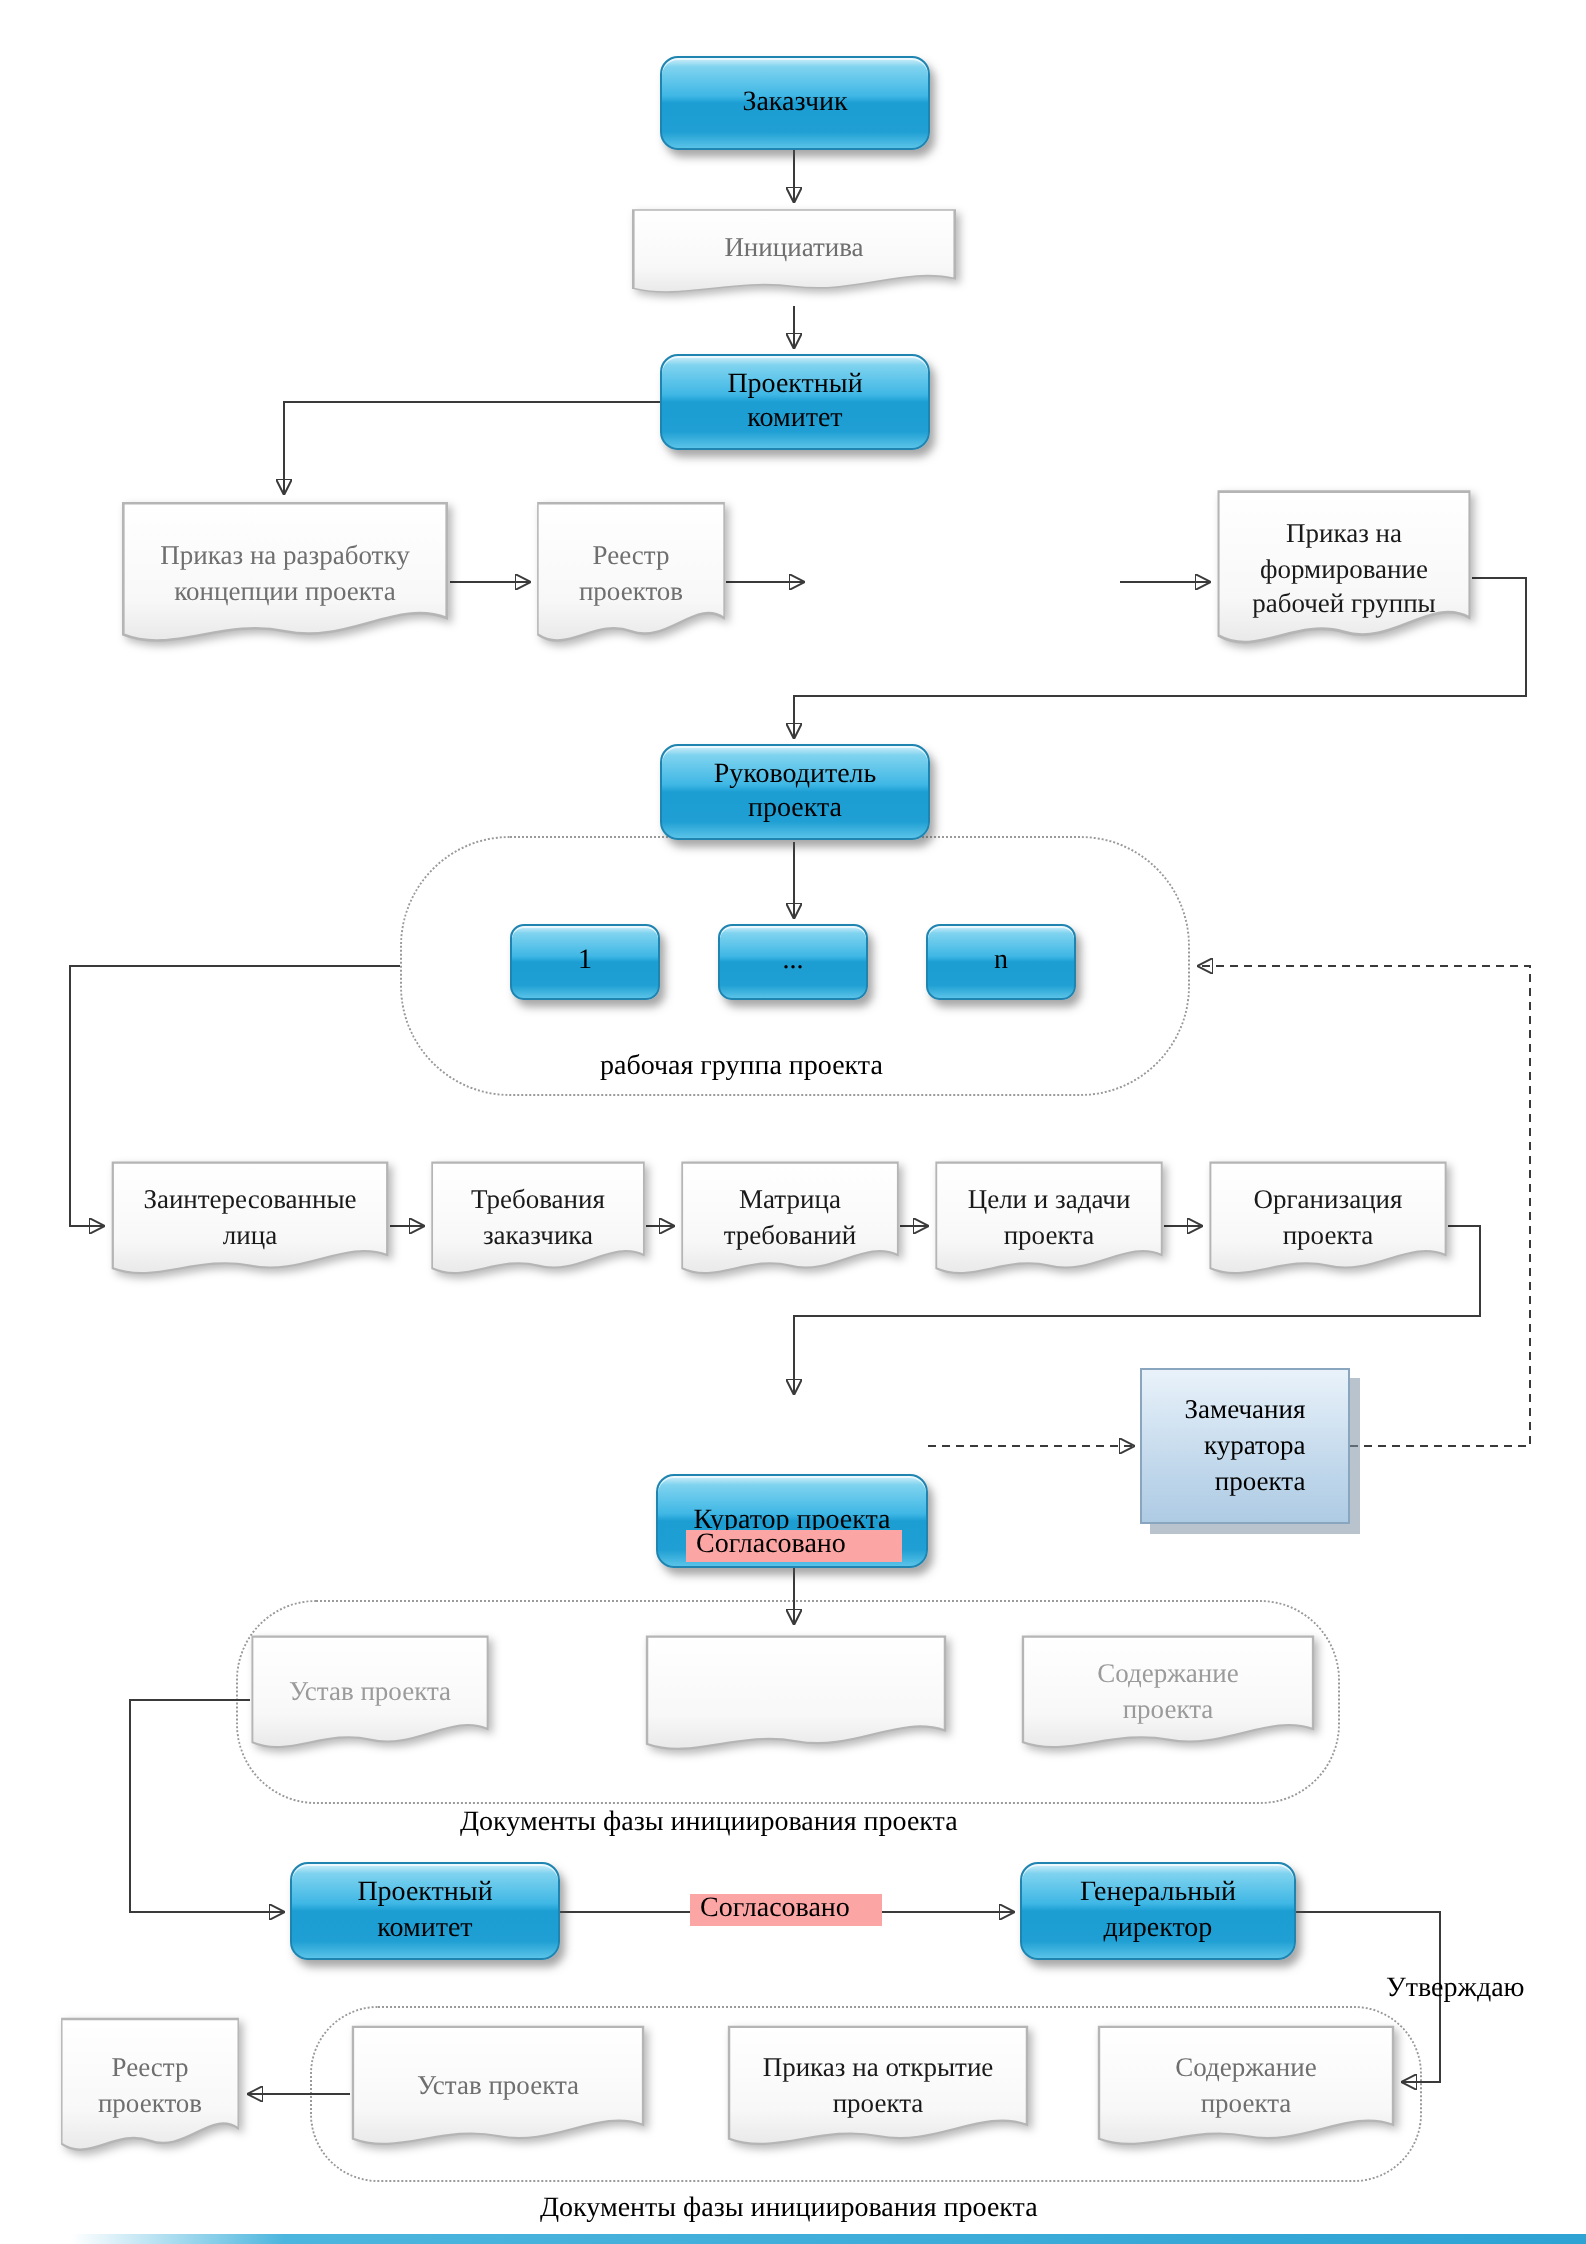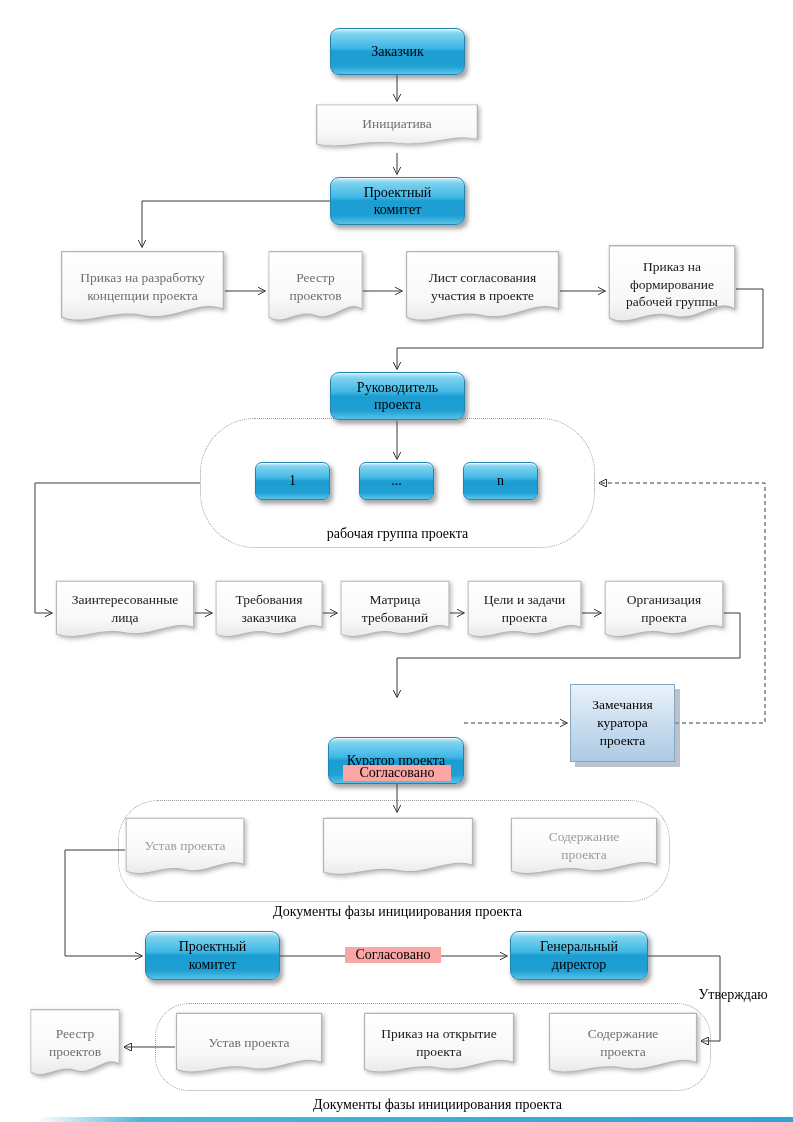--- a/index.html
+++ b/index.html
@@ -21,27 +21,27 @@
                filter:drop-shadow(2px 2.5px 2px rgba(0,0,0,.28)); }
   .doc-label { position:relative; text-align:center; font-size:13.5px; color:#1a1a1a;
                white-space:pre-line; line-height:1.3; padding-bottom:9px; z-index:1; }
   .doc-label.muted { color:#9b9b9b; }
   .doc-label.muted2 { color:#6f6f6f; }
 
   
   .dashed-box { position:absolute; border:1.6px dotted #9a9a9a; z-index:1; background:transparent; }
 
   
-  .flow-label { position:absolute; text-align:center; font-size:14px; color:#000; z-index:4;
+  .flow-label { position:absolute; font-size:14px; color:#000; z-index:4;
                 white-space:pre-line; }
   .flow-label.on-line { background:#fca5a5; padding:0 5px; }
 
   
   .remarks { position:absolute; display:flex; align-items:center; justify-content:center;
-             text-align:center; white-space:pre-line; font-size:13.5px; color:#000;
+             text-align:right; white-space:pre-line; font-size:13.5px; color:#000;
              background:linear-gradient(180deg,#e9f2fa 0%,#c3d9ec 60%,#aecbe4 100%);
              border:1px solid #8aa6be; box-shadow:5px 5px 0 rgba(125,145,165,.55);
              z-index:3; line-height:1.35; }
 
   .connectors { position:absolute; inset:0; z-index:2; }
   .connectors path { fill:none; stroke:#3a3a3a; stroke-width:1; }
   .connectors path.dash { stroke-dasharray:4 3; }
 
   .bottom-bar { position:absolute; left:36px; right:0; bottom:0; height:5px; z-index:5;
                 background:linear-gradient(90deg,#ffffff 0%,#4db6de 14%,#2ea3d4 100%); }
@@ -134,27 +134,20 @@
   </div>
 
   <div class="doc" style="left:268px;top:250px;width:95px;height:82px">
     <svg viewBox="0 0 200 100" preserveAspectRatio="none">
       <path d="M2,2 L198,2 L198,72 C168,60 138,88 100,80 C62,72 32,94 2,82 Z" fill="url(#docFill)" stroke="#b5b5b5" stroke-width="1.6"></path>
     </svg>
     <span class="doc-label muted2">Реестр
 проектов</span>
   </div>
 
-  <div class="doc" style="left:405px;top:250px;width:155px;height:82px">
-    <svg viewBox="0 0 200 100" preserveAspectRatio="none">
-      <path d="M2,2 L198,2 L198,72 C168,60 138,88 100,80 C62,72 32,94 2,82 Z" fill="url(#docFill)" stroke="#b5b5b5" stroke-width="1.6"></path>
-    </svg>
-    <span class="doc-label">Лист согласования
-участия в проекте</span>
-  </div>
 
   <div class="doc" style="left:608px;top:244px;width:128px;height:90px">
     <svg viewBox="0 0 200 100" preserveAspectRatio="none">
       <path d="M2,2 L198,2 L198,72 C168,60 138,88 100,80 C62,72 32,94 2,82 Z" fill="url(#docFill)" stroke="#b5b5b5" stroke-width="1.6"></path>
     </svg>
     <span class="doc-label">Приказ на
 формирование
 рабочей группы</span>
   </div>
 

